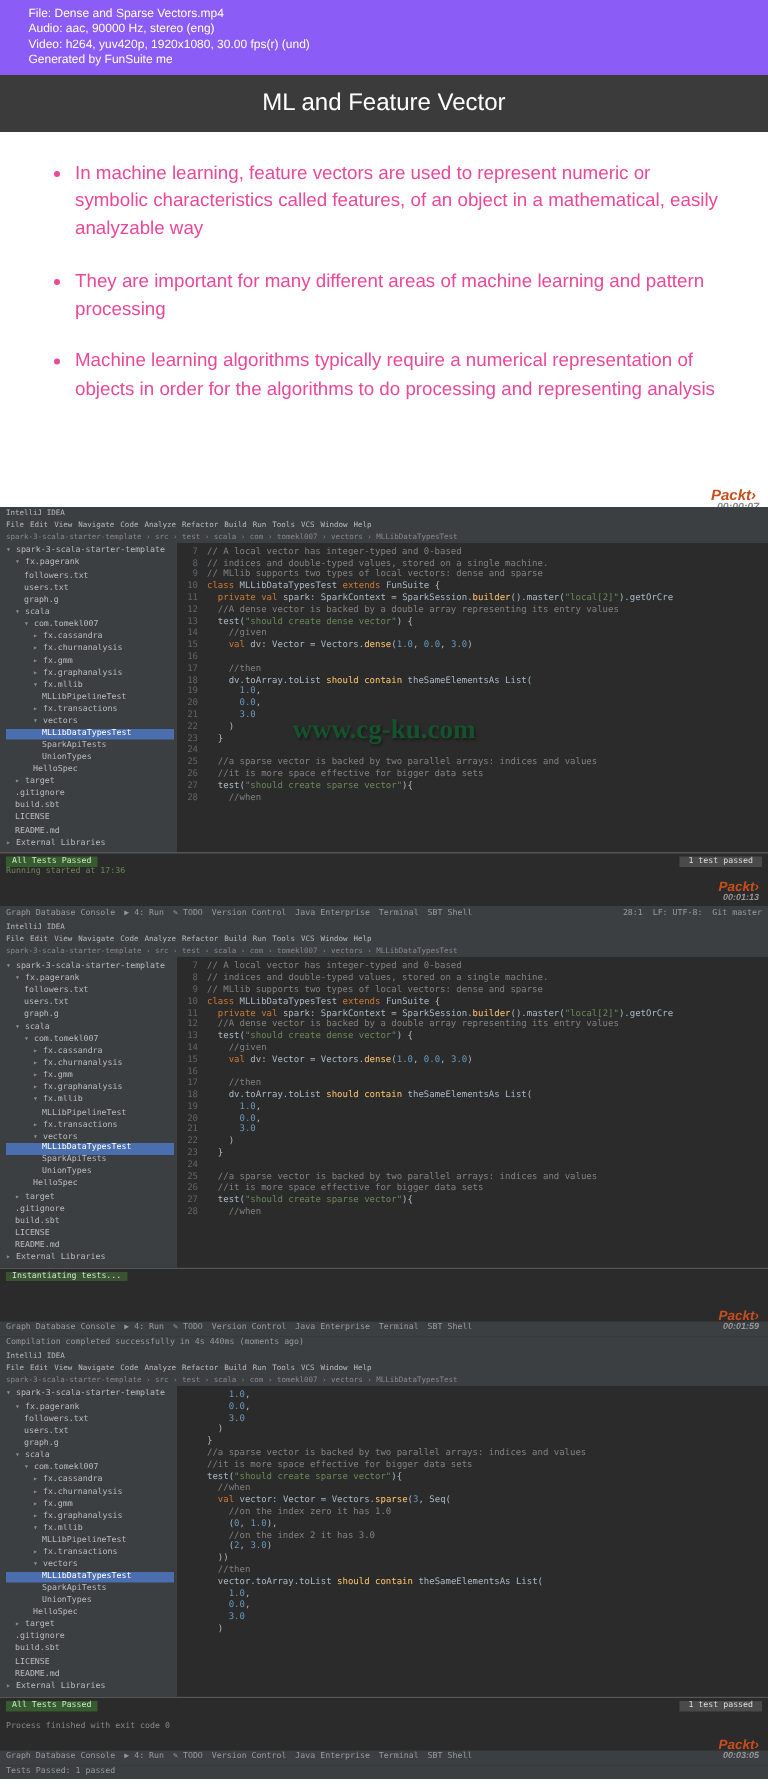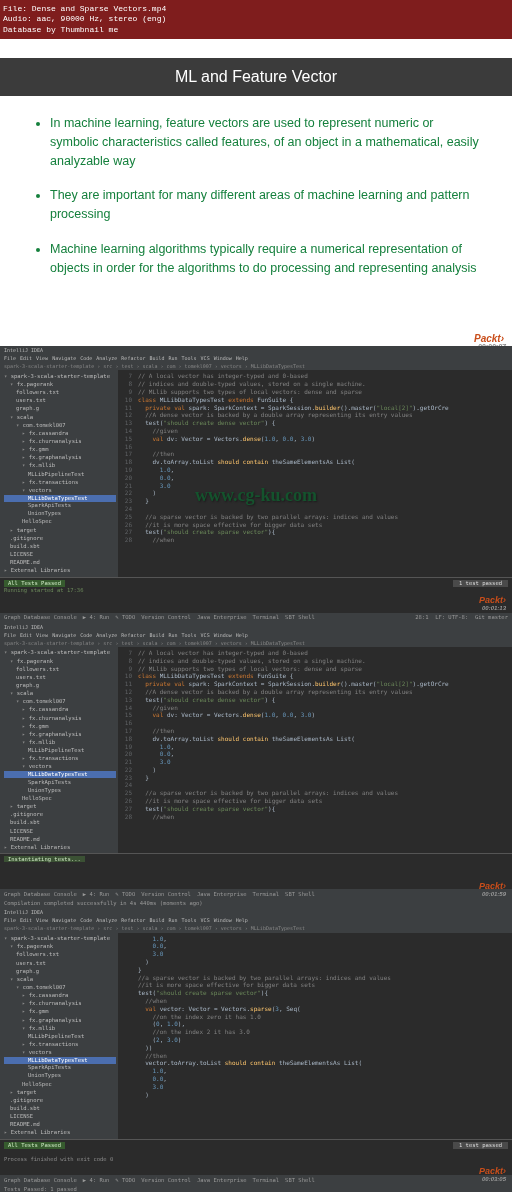--- a/index.html
+++ b/index.html
@@ -1,21 +1,21 @@
 <!DOCTYPE html>
 <html><head>
 <meta charset="utf-8">
 <style>
 * { margin: 0; padding: 0; box-sizing: border-box; }
 body { width: 512px; font-family: Arial, sans-serif; background: #fff; font-size: 10px; }
-.meta { background: #7f1d1d; color: #fff; padding: 4px 3px; font-size: 8px; line-height: 1.3; font-family: Liberation Mono, monospace; }
-.slide-title { background: #3b3b3b; color: #fff; text-align: center; padding: 10px 0; font-size: 16px; font-weight: normal; margin-top: 19px; }
+.meta { background: #8b5cf6; color: #fff; padding: 4px 19px; font-size: 8px; line-height: 1.3; font-family: Liberation Sans, sans-serif; }
+.slide-title { background: #3b3b3b; color: #fff; text-align: center; padding: 10px 0; font-size: 16px; font-weight: normal; }
 .slide-body { background: #fff; padding: 18px 28px 40px 28px; color: #333; }
 .slide-body ul { list-style: disc; padding-left: 22px; }
-.slide-body li { margin-bottom: 16px; font-size: 12.5px; line-height: 1.5; color: #15803d; }
+.slide-body li { margin-bottom: 16px; font-size: 12.5px; line-height: 1.5; color: #ec4899; }
 .packt-tag { text-align: right; padding: 0 8px 2px 0; color: #c94e1b; font-size: 10px; font-style: italic; font-weight: bold; position: relative; }
 .packt-tag .time { color: #888; font-size: 7px; position: absolute; right: 6px; bottom: -4px; }
 .ide { background: #2b2b2b; color: #a9b7c6; font-family: Consolas, monospace; font-size: 6px; line-height: 1.3; position: relative; }
 .ide-top { background: #3c3f41; height: 8px; display: flex; align-items: center; padding: 0 4px; color: #bbb; font-size: 5px; overflow: hidden; white-space: nowrap; }
 .ide-menu { background: #3c3f41; height: 8px; display: flex; align-items: center; padding: 0 4px; gap: 4px; color: #bbb; font-size: 5px; }
 .ide-crumb { background: #3c3f41; height: 8px; display: flex; align-items: center; padding: 0 4px; color: #888; font-size: 5px; overflow: hidden; white-space: nowrap; }
 .ide-main { display: flex; }
 .ide-tree { width: 118px; background: #3c3f41; padding: 2px 2px 2px 4px; font-size: 5.5px; color: #bbb; }
 .ide-tree .node { white-space: nowrap; overflow: hidden; padding: 0.5px 0; }
 .ide-tree .folder::before { content: "▸ "; color: #888; }
@@ -42,21 +42,22 @@
 .packt-corner .t { color: #999; font-size: 6px; display: block; text-align: right; }
 .red { color: #c75450; }
 .green { color: #6a8759; }
 </style>
 </head>
 <body>
 
 <div class="meta">
   <div>File: Dense and Sparse Vectors.mp4</div>
   <div>Audio: aac, 90000 Hz, stereo (eng)</div>
-  <div>Database by Thumbnail me</div>
+  <div>Video: h264, yuv420p, 1920x1080, 30.00 fps(r) (und)</div>
+  <div>Generated by FunSuite me</div>
 </div>
 
 <div class="slide-title">ML and Feature Vector</div>
 <div class="slide-body">
   <ul>
     <li>In machine learning, feature vectors are used to represent numeric or symbolic characteristics called features, of an object in a mathematical, easily analyzable way</li>
     <li>They are important for many different areas of machine learning and pattern processing</li>
     <li>Machine learning algorithms typically require a numerical representation of objects in order for the algorithms to do processing and representing analysis</li>
   </ul>
 </div>

